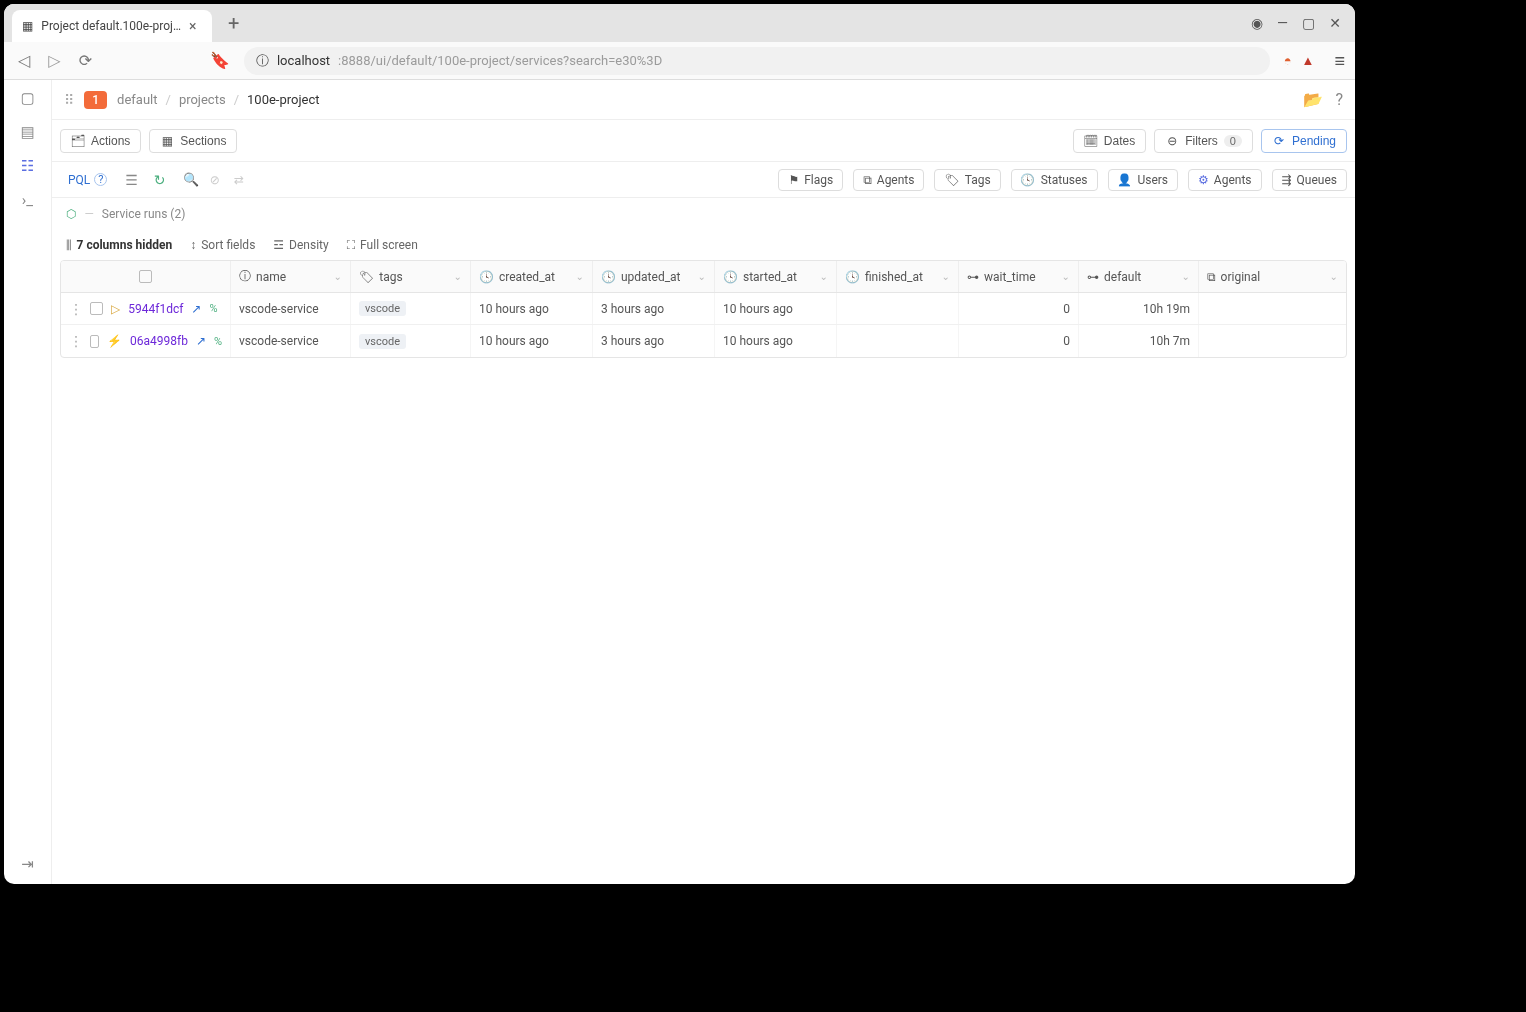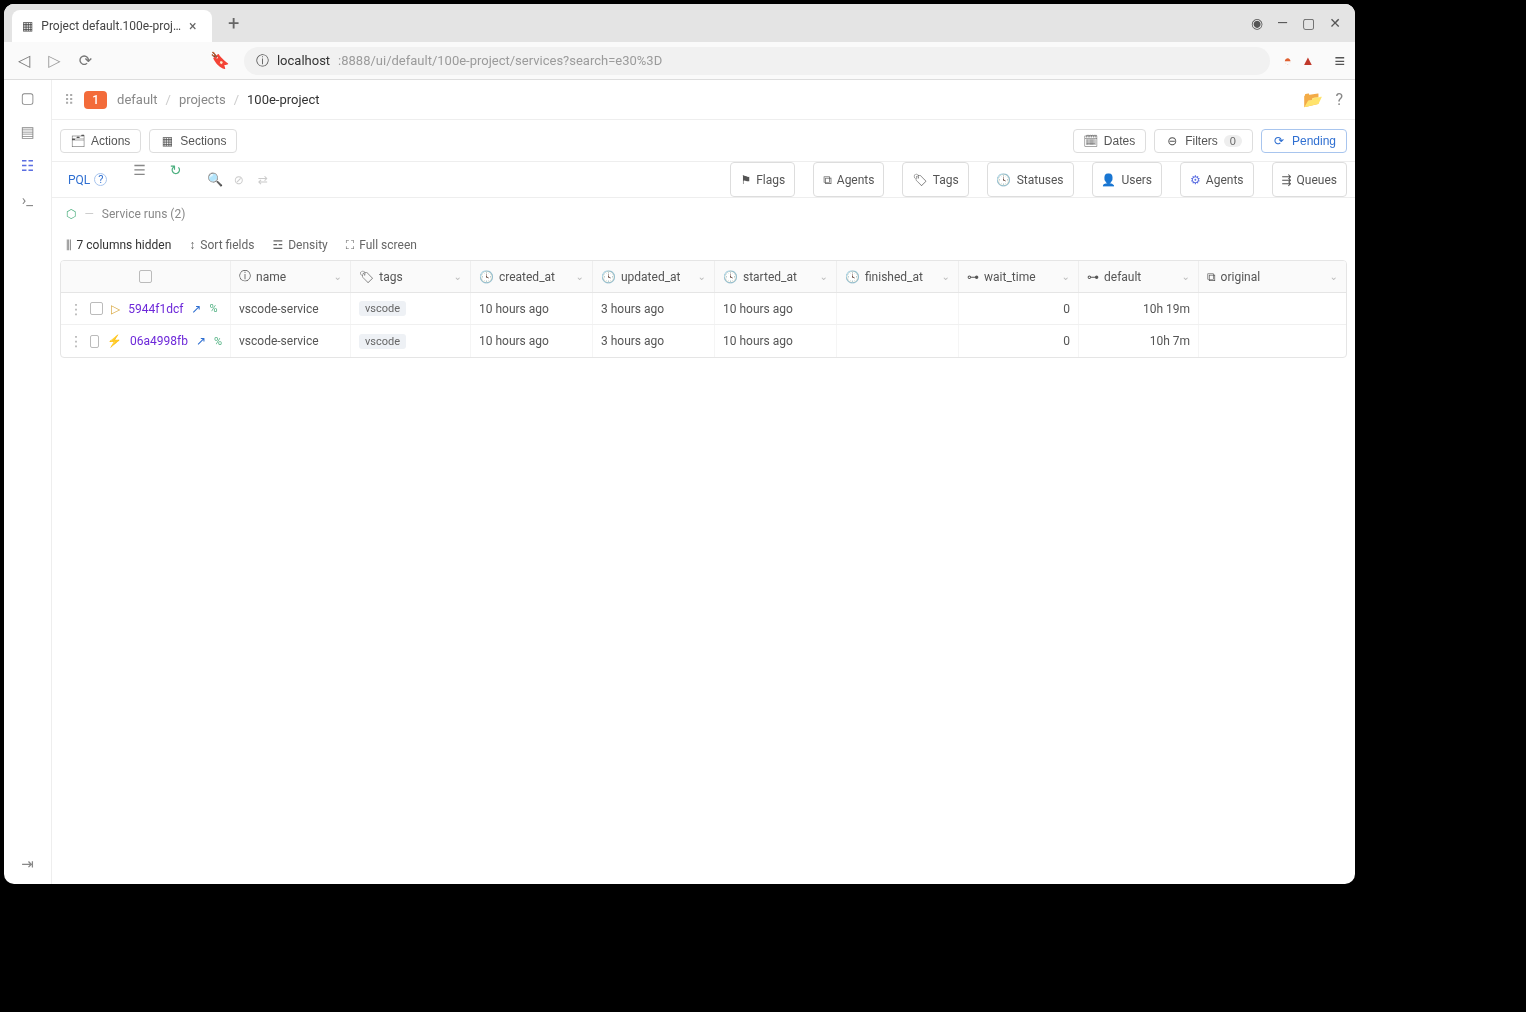--- a/index.html
+++ b/index.html
@@ -44,39 +44,39 @@
 
 
 .toolbar { display: flex; align-items: center; height: 42px; padding: 0 8px; gap: 8px; border-bottom: 1px solid #eee; }
 .tb-btn { display: flex; align-items: center; gap: 6px; border: 1px solid #ddd; border-radius: 4px; padding: 4px 10px; font-size: 12px; color: #555; background: #fff; cursor: pointer; }
 .tb-btn svg, .tb-btn .ico { width: 14px; height: 14px; }
 .toolbar-right { margin-left: auto; display: flex; gap: 8px; }
 .filter-count { background: #eee; border-radius: 8px; padding: 0 6px; font-size: 11px; color: #666; }
 .refresh-btn { color: #2f6fd1; border-color: #a8c5ee; }
 
 
-.filterbar { display: flex; height: 36px; padding: 0 8px; gap: 12px; border-bottom: 1px solid #eee; }
+.filterbar { display: flex; align-items: center; height: 36px; padding: 0 8px; gap: 4px; border-bottom: 1px solid #eee; }
 .pql { color: #2f6fd1; font-size: 12px; padding: 0 8px; display:flex;align-items:center;gap:4px; cursor:pointer; }
 .pql-help { color:#2f6fd1; font-size:11px; border:1px solid #a8c5ee; border-radius:50%; width:13px; height:13px; display:inline-flex;align-items:center;justify-content:center; }
 .fb-icon { padding: 0 6px; color:#888; font-size: 14px; cursor:pointer; }
 .search-wrap { flex:1; display:flex; align-items:center; padding:0 8px; gap:6px; }
 .search-input { border:none; outline:none; font-size:12px; color:#555; flex:1; }
 .fb-dim { color:#ccc; font-size:12px; padding:0 4px; }
 .chip { display:flex; align-items:center; gap:5px; border:1px solid #ddd; border-radius:4px; padding:3px 9px; font-size:12px; color:#555; margin-left:6px; cursor:pointer; white-space:nowrap; }
 
 
 .svc-crumb { display:flex; align-items:center; height:32px; padding-left:14px; font-size:12px; color:#888; gap:8px; }
 .svc-dot { color:#4caf7f; font-size:12px; }
 .svc-dash { color:#ccc; }
 
 
 .table-area { padding: 8px 0 0 0; }
 .table-ctrls { display:flex; align-items:center; gap:18px; padding:0 14px 8px 14px; font-size:12px; color:#666; }
 .tc-item { display:flex; align-items:center; gap:5px; cursor:pointer; }
-.tc-bold { font-weight:400; color:#333; }
+.tc-bold { font-weight:700; color:#333; }
 
 
 .tbl { border:1px solid #e5e5e5; border-radius:4px; margin:0 8px; overflow:hidden; }
 .thead { display:flex; background:#fafafa; border-bottom:1px solid #e5e5e5; height:32px; align-items:center; font-size:12px; color:#555; }
 .th { display:flex; align-items:center; gap:5px; padding:0 8px; border-right:1px solid #eee; height:100%; position:relative; }
 .th:last-child { border-right:none; }
 .th .chev { margin-left:auto; color:#bbb; font-size:10px; }
 .th-check { width:170px; justify-content:center; }
 .th-name { width:120px; }
 .th-tags { width:120px; }

